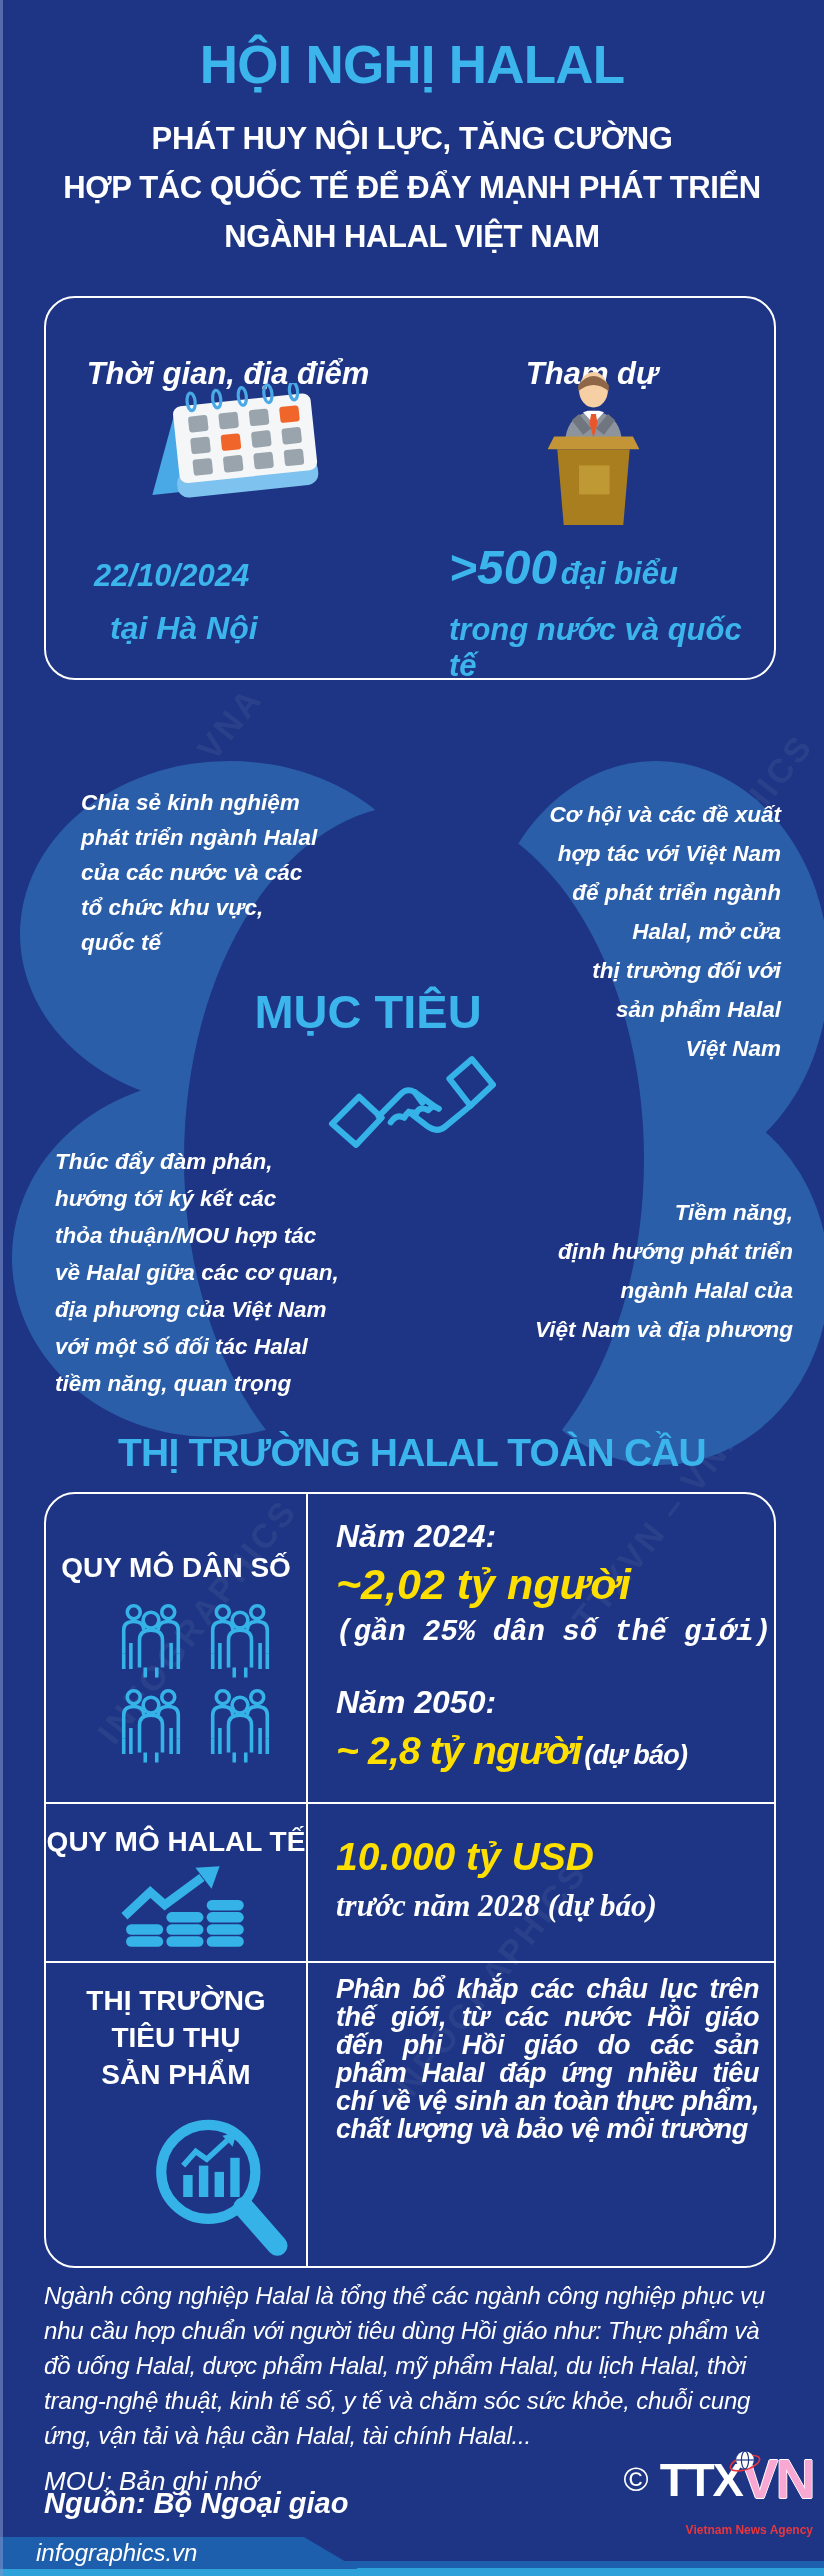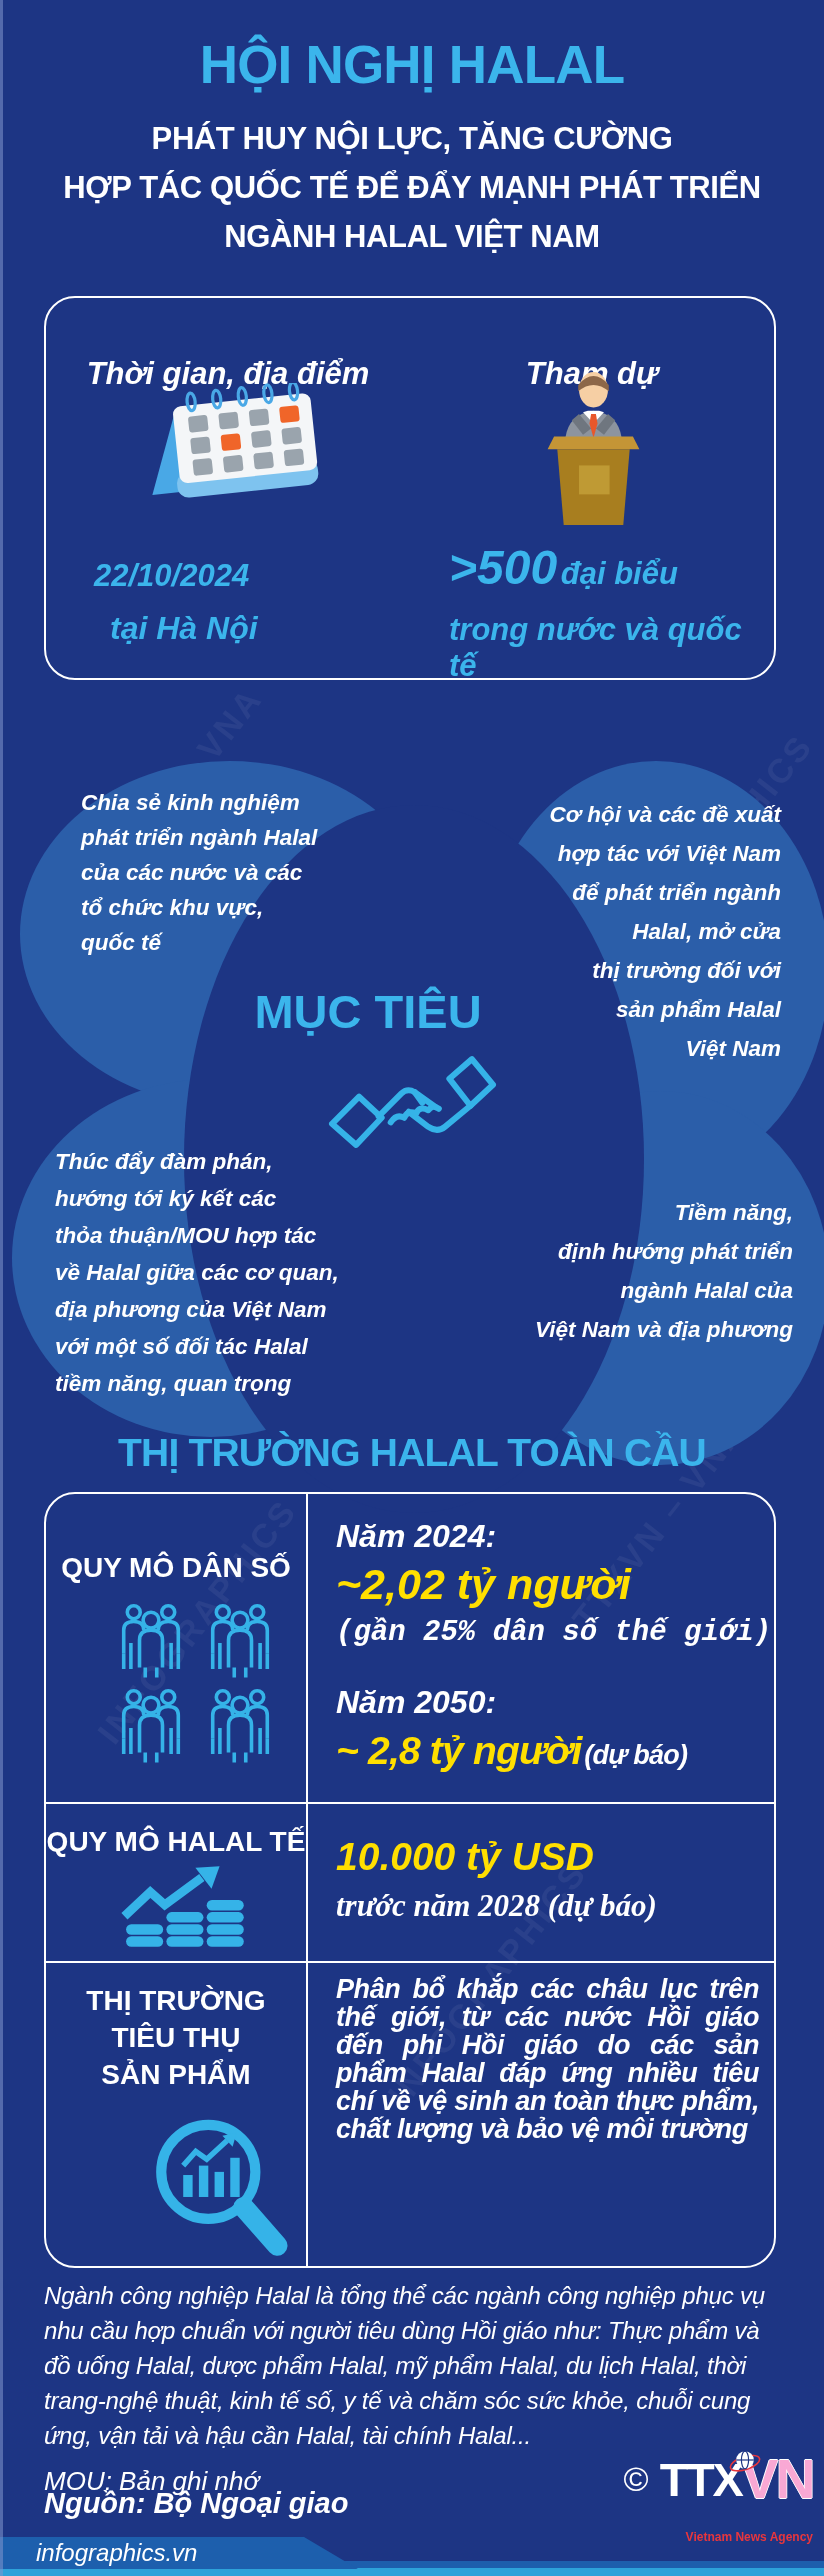--- a/index.html
+++ b/index.html
@@ -264,21 +264,21 @@
       <span class="abs" style="right:52px;top:-3.2px;z-index:2;">
         <svg width="32" height="32" viewBox="0 0 40 40">
           <ellipse cx="20" cy="24" rx="19" ry="8" fill="none" stroke="#e8363d" stroke-width="2" transform="rotate(-18 20 24)"></ellipse>
           <circle cx="20" cy="20" r="11" fill="#ffffff"></circle>
           <ellipse cx="20" cy="20" rx="4.5" ry="11" fill="none" stroke="#1d3584" stroke-width="1.5"></ellipse>
           <line x1="9" y1="20" x2="31" y2="20" stroke="#1d3584" stroke-width="1.5"></line>
         </svg>
       </span>
       <span class="b" style="font-size:55px;letter-spacing:-2.4px;color:#f9a8d4;text-shadow:-0.8px 0 #fff,0.8px 0 #fff,0 -0.8px #fff,0 0.8px #fff;">VN</span>
     </div>
-    <div class="b" style="font-size:12px;color:#e8363d;text-align:right;margin-top:19px;">Vietnam News Agency</div>
+    <div class="b" style="font-size:12px;color:#e8363d;text-align:right;margin-top:12px;">Vietnam News Agency</div>
   </div>
 
   <div class="abs" style="left:0;top:2561px;width:824px;height:8.9px;background:#1d5fad;"></div>
   <div class="abs" style="left:0;top:2568px;width:824px;height:8px;background:#2da2da;"></div>
   <div class="abs" style="left:0;top:2537px;width:358px;height:32px;background:#1d5fad;clip-path:polygon(0 0,304px 0,358px 100%,0 100%);">
     <span class="it" style="position:absolute;left:36px;top:2.4px;font-size:24px;color:#ffffff;">infographics.vn</span>
   </div>
 
   <div class="edge"></div>
 </div>

